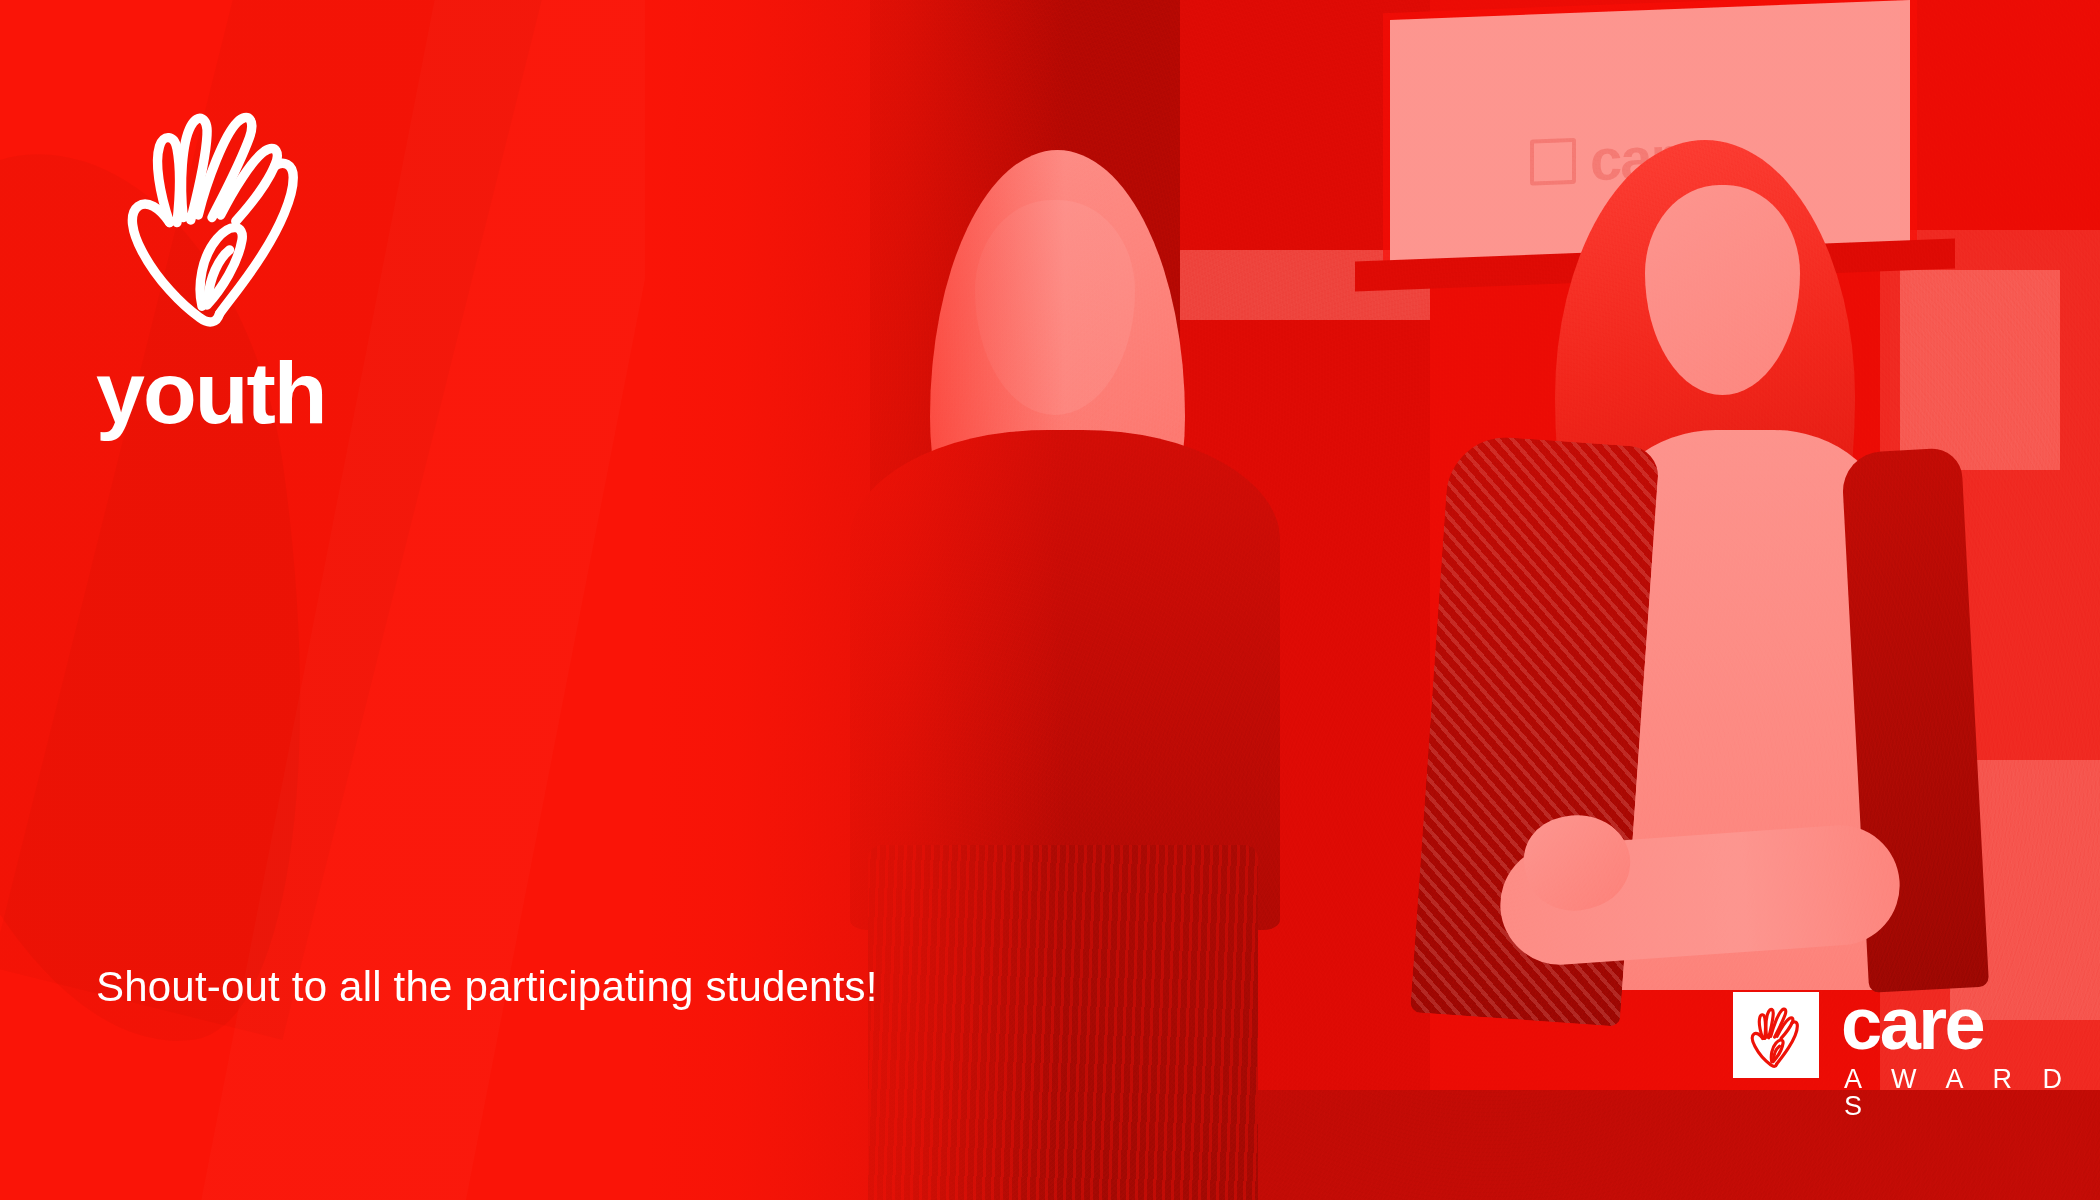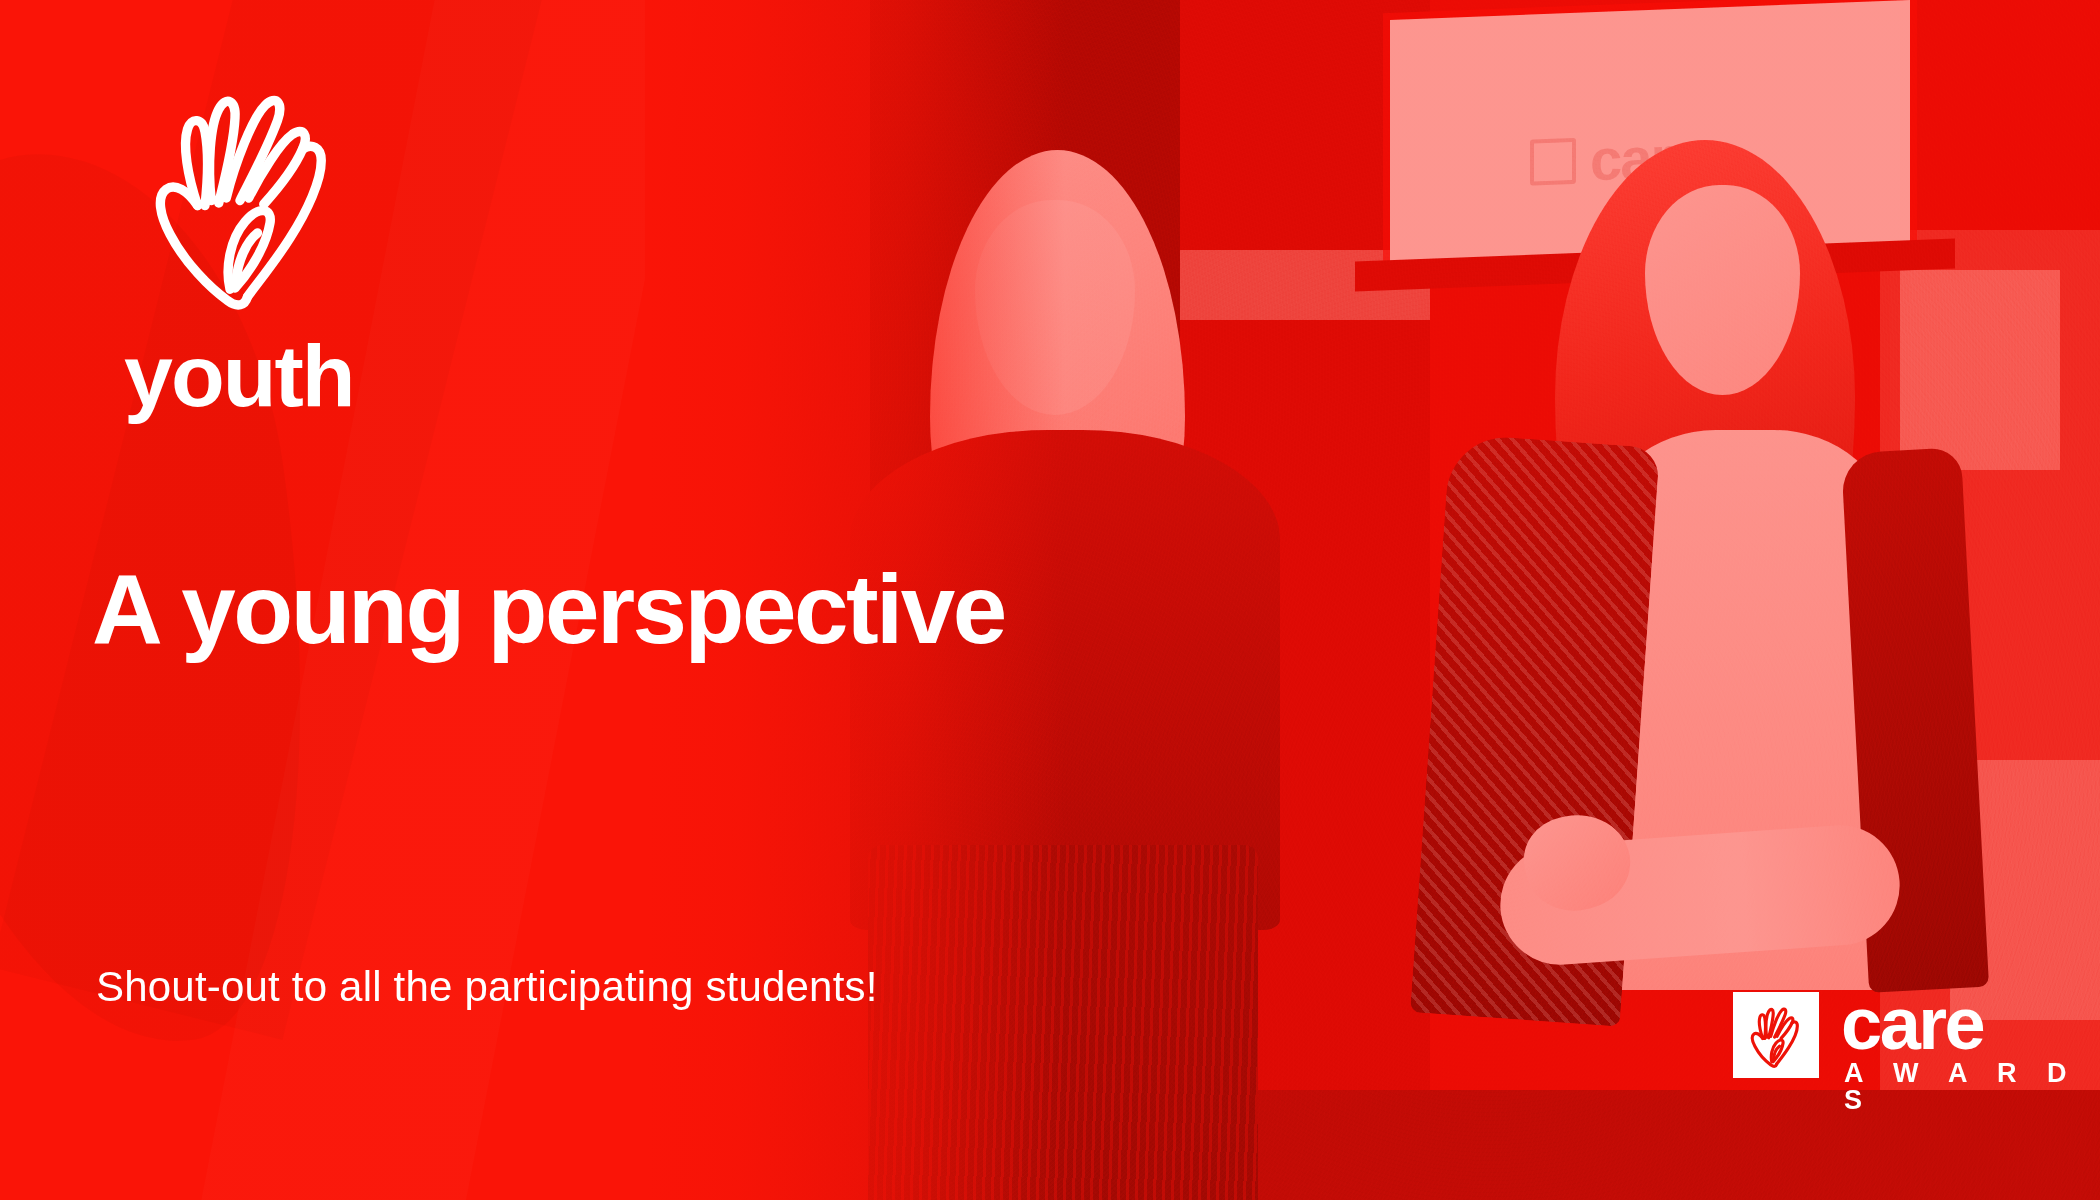--- a/index.html
+++ b/index.html
@@ -164,21 +164,21 @@
     background:linear-gradient(90deg, #FA1407 0%, rgba(250,20,7,.92) 22%, rgba(250,20,7,.55) 62%, rgba(250,20,7,0) 100%);
   }
   .global-warm{
     position:absolute; inset:0;
     background:linear-gradient(90deg, rgba(250,20,7,.10) 0%, rgba(250,20,7,0) 55%);
     pointer-events:none;
   }
 
   
   .youth-block{
-    position:absolute; left:92px; top:68px; width:420px;margin-left:28px;
+    position:absolute; left:92px; top:85px; width:420px;
   }
   .hand-mark{ width:250px; height:250px; display:block; }
   .youth-word{
     margin-top:18px; margin-left:4px;
     font-size:88px; font-weight:bold; color:#fff;
     letter-spacing:-2px; line-height:.92;
   }
   .fav-word{
     margin-left:60px; margin-top:2px;
     font-size:44px; color:#fff; font-weight:400;
@@ -216,22 +216,22 @@
     display:flex; align-items:center; justify-content:center;
     flex:0 0 auto;
   }
   .care-sq svg{ width:70px; height:70px; }
   .care-words{ padding-top:2px; }
   .care-word{
     font-size:74px; font-weight:bold; color:#fff;
     letter-spacing:-2.5px; line-height:.82;
   }
   .awards-word{
-    font-size:27px; color:#fff; font-weight:700;
-    letter-spacing:11.5px; line-height:1; margin-top:5px; margin-left:3px;
+    font-size:27px; color:#fff; font-weight:400;
+    letter-spacing:11.5px; line-height:1; margin-top:11px; margin-left:3px;
   }
 </style>
 </head>
 <body>
 
 <div id="banner">
 
   <div class="photo-layer">
     <div class="photo-inner">
 
@@ -300,21 +300,20 @@
         <path d="M146 65 C153 60 161 63 161 74 C161 90 150 114 136 136 C124 155 110 172 102 183"></path>
 
         <path d="M88 177 C84 160 88 137 100 123 C111 110 122 112 120 124 C117 142 104 163 92 176"></path>
         <path d="M93 170 C94 155 101 139 110 132"></path>
       </g>
     </svg>
     <div class="youth-word">youth</div>
   </div>
 
   <div class="headline">
-    <span class="ln">A young perspective</span>
   </div>
 
   <div class="subline">Shout-out to all the participating students!</div>
 
   <div class="care-logo">
     <div class="care-sq">
       <svg viewBox="0 0 200 200">
         <g fill="none" stroke="#EE1207" stroke-width="9" stroke-linecap="round" stroke-linejoin="round">
           <path d="M62 110 C54 86 50 62 54 49 C57 39 66 40 68 51 C71 67 70 92 68 110"></path>
           <path d="M73 106 C70 78 72 46 79 33 C85 22 93 26 92 40 C91 61 84 88 79 108"></path>

